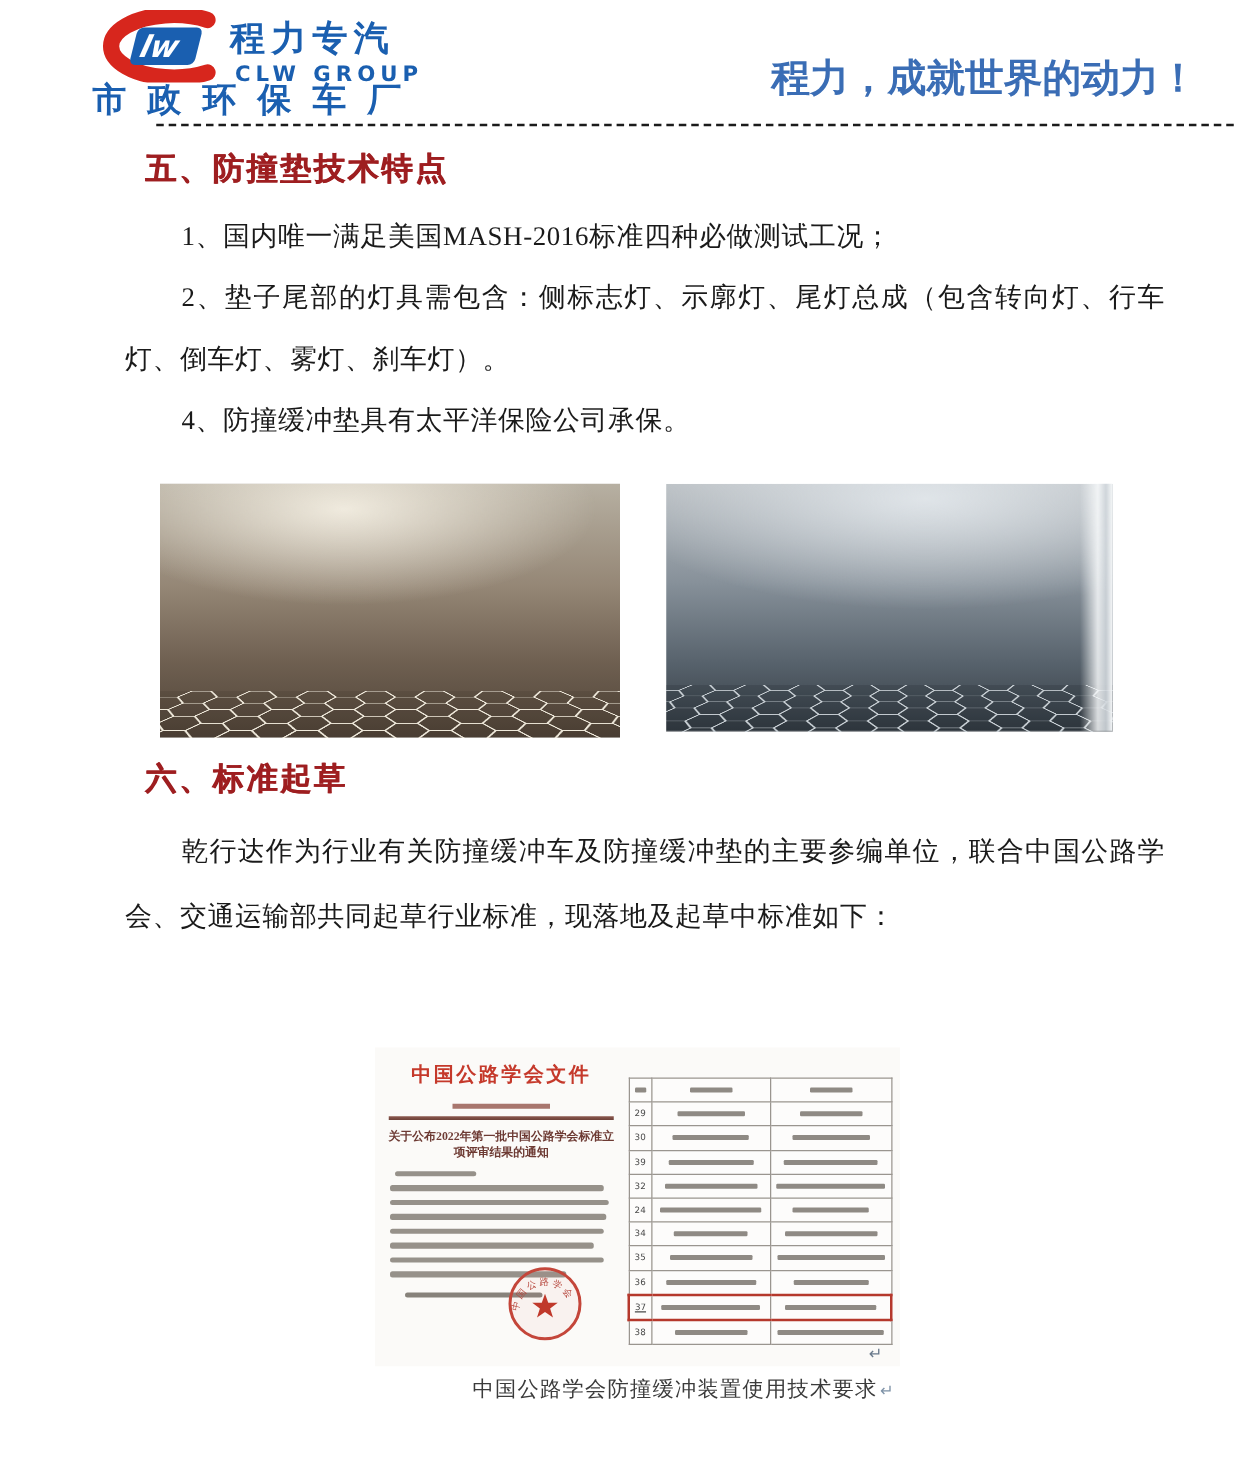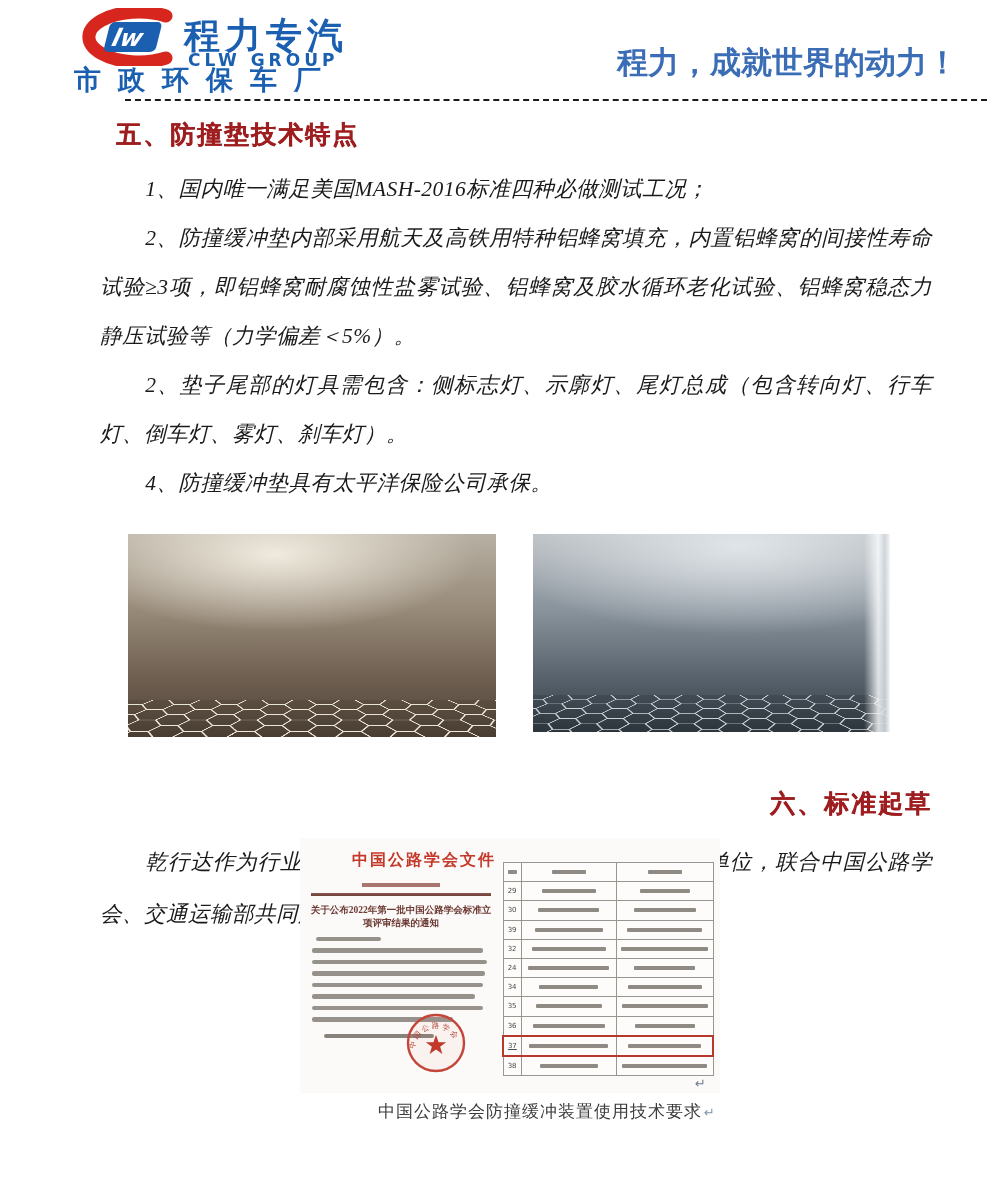--- a/index.html
+++ b/index.html
@@ -4,55 +4,55 @@
 <style>
   html,body{margin:0;padding:0;}
   body{
     width:1000px;height:1186px;background:#ffffff;position:relative;
     font-family:"Liberation Serif","DejaVu Serif",serif;color:#1a1a1a;overflow:hidden;
   }
   
   .hdr{position:absolute;top:0;left:0;width:1000px;height:100px;}
   .logo-mark{position:absolute;left:66px;top:8px;}
   .logo-cn{position:absolute;left:184px;top:12px;font-family:"DejaVu Sans",sans-serif;
-    font-weight:900;font-size:36px;letter-spacing:5px;color:#1a5fb0;}
+    font-weight:900;font-size:28px;letter-spacing:5px;color:#1a5fb0;}
   .logo-en{position:absolute;left:188px;top:50px;font-family:"DejaVu Sans",sans-serif;
     font-weight:bold;font-size:17px;letter-spacing:4px;color:#1a5fb0;}
   .logo-sub{position:absolute;left:74px;top:62px;font-family:"DejaVu Sans",sans-serif;
     font-weight:900;font-size:27px;letter-spacing:17px;color:#1a5fb0;}
   .slogan{position:absolute;right:42px;top:42px;font-size:31px;font-weight:bold;
     color:#3a6db5;font-family:"Liberation Serif",serif;}
   .dashed-rule{position:absolute;top:99px;left:125px;width:862px;height:0;
     border-top:2.5px dashed #1b1b1b;}
   
   .main{position:absolute;top:118px;left:100px;width:832px;}
   .sec-title{font-family:"DejaVu Sans",sans-serif;font-weight:900;font-size:25px;
     color:#9e1e20;letter-spacing:2px;margin:0 0 0 16px;text-shadow:0.6px 0 #9e1e20;}
-  .items{margin-top:14px;font-style:italic;}
+  .items{margin-top:14px;}
   .items p{margin:0;font-size:21.5px;line-height:49px;text-align:justify;
     text-indent:2.1em;letter-spacing:0.5px;}
   
   .figures{display:flex;gap:37px;margin:26px 0 0 28px;}
   .photo{position:relative;overflow:hidden;}
   .photo.p1{width:368px;height:203px;
     background:linear-gradient(180deg,#b7b0a2 0%,#958776 40%,#6f6051 70%,#4e4237 100%);}
   .photo.p2{width:357px;height:198px;
     background:linear-gradient(180deg,#b9bec2 0%,#87919a 40%,#58636d 72%,#333b42 100%);}
   .hexsvg{position:absolute;left:-186px;bottom:-110px;
     transform:perspective(520px) rotateX(55deg);transform-origin:50% 100%;}
   .glow{position:absolute;inset:0;pointer-events:none;}
   .p1 .glow{background:radial-gradient(ellipse 55% 38% at 40% 10%,rgba(243,238,226,0.95),rgba(243,238,226,0) 100%);}
   .p2 .glow{background:radial-gradient(ellipse 70% 45% at 58% 6%,rgba(226,231,235,0.95),rgba(226,231,235,0) 100%);}
   .edge{position:absolute;top:0;right:0;width:26px;height:100%;pointer-events:none;
     background:linear-gradient(90deg,rgba(255,255,255,0) 0%,rgba(248,250,251,0.85) 55%,rgba(208,214,219,0.9) 80%,rgba(245,247,248,1) 100%);}
   
   .docfig{position:absolute;top:838px;left:300px;width:420px;height:255px;
     background:#fbfaf8;}
   .docL{position:absolute;left:6px;top:4px;width:190px;height:247px;text-align:center;}
-  .doc-title{font-size:16px;font-weight:bold;color:#c5392b;letter-spacing:2px;margin-top:8px;text-align:right;}
+  .doc-title{font-size:16px;font-weight:bold;color:#c5392b;letter-spacing:2px;margin-top:8px;}
   .docnum{width:78px;height:4px;background:#a8766e;filter:blur(0.6px);margin:12px auto 6px;}
   .redrule{height:2.5px;background:linear-gradient(#8c5a50,#6d4038);width:95%;margin:0 auto;}
   .notice{font-size:9.5px;line-height:13px;font-weight:bold;color:#6d3a33;
     margin:8px 4px 0;filter:blur(0.3px);}
   .bl{height:4.5px;background:#96918a;border-radius:2px;filter:blur(0.55px);margin:7px 6px 0;}
   .bl.s{width:34%;margin-left:10px;}
   .bl.ind{width:58%;margin-left:18px;background:#87827b;}
   .seal{position:absolute;right:28px;bottom:14px;}
   .retmark{position:absolute;right:14px;bottom:2px;color:#6b7b8d;font-size:13px;
     font-family:"DejaVu Sans",sans-serif;}
@@ -90,21 +90,20 @@
   <div class="slogan">程力，成就世界的动力！</div>
   <div class="dashed-rule"></div>
 </div>
 
 <div class="main">
 
   <h2 class="sec-title">五、防撞垫技术特点</h2>
 
   <div class="items">
     <p>1、国内唯一满足美国MASH-2016标准四种必做测试工况；</p>
-    <p>2、防撞缓冲垫内部采用航天及高铁用特种铝蜂窝填充，内置铝蜂窝的间接性寿命试验≥3项，即铝蜂窝耐腐蚀性盐雾试验、铝蜂窝及胶水循环老化试验、铝蜂窝稳态力静压试验等（力学偏差＜5%）。</p>
     <p>2、垫子尾部的灯具需包含：侧标志灯、示廓灯、尾灯总成（包含转向灯、行车灯、倒车灯、雾灯、刹车灯）。</p>
     <p>4、防撞缓冲垫具有太平洋保险公司承保。</p>
   </div>
 
   <div class="figures">
     <div class="photo p1">
       <svg class="hexsvg" width="740" height="430" viewBox="0 0 740 430">
         <defs>
           <pattern id="hexA" width="78" height="45" patternUnits="userSpaceOnUse">
             <g fill="rgba(25,18,10,0.10)" stroke="#efe9db" stroke-width="2.4">
@@ -133,21 +132,21 @@
             </g>
           </pattern>
         </defs>
         <rect width="740" height="430" fill="url(#hexB)"></rect>
       </svg>
       <div class="glow"></div>
       <div class="edge"></div>
     </div>
   </div>
 
-  <h2 class="sec-title" style="margin-top:50px;text-align:right;">六、标准起草</h2>
+  <h2 class="sec-title" style="margin-top:16px;">六、标准起草</h2>
 
   <div class="items" style="margin-top:16px;">
     <p style="line-height:52px;">乾行达作为行业有关防撞缓冲车及防撞缓冲垫的主要参编单位，联合中国公路学会、交通运输部共同起草行业标准，现落地及起草中标准如下：</p>
   </div>
 
 </div>
 
 <div class="docfig">
 
   <div class="docL">

